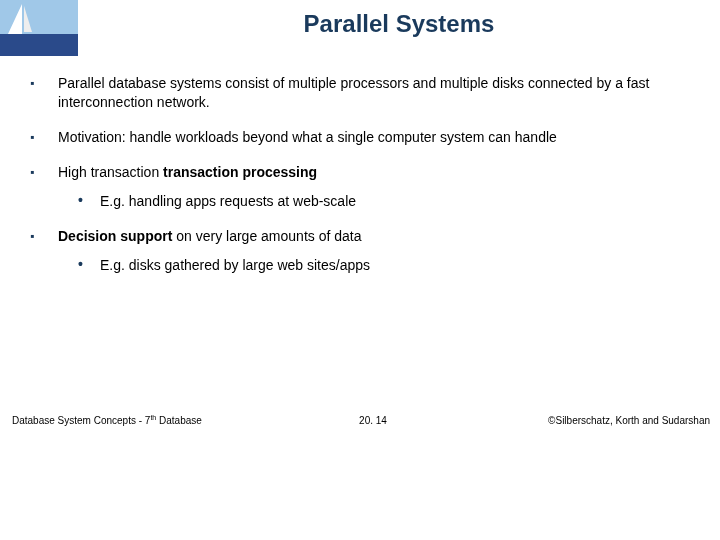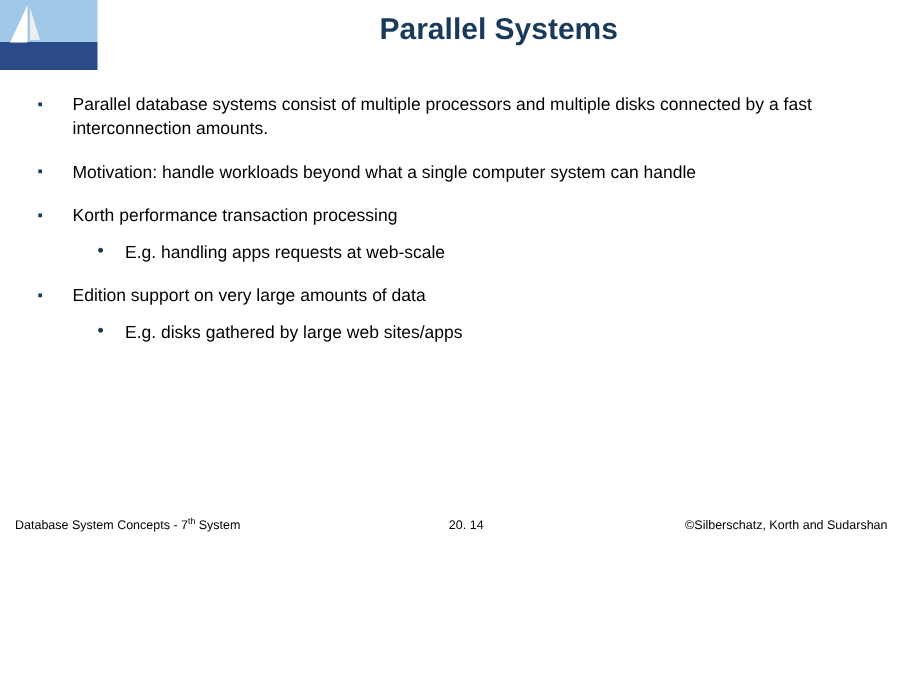--- a/index.html
+++ b/index.html
@@ -85,21 +85,21 @@
   .bullet-l2 .marker {
     width: 22px;
     flex-shrink: 0;
     color: #1a3a5c;
     font-size: 14px;
     line-height: 1.2;
   }
   .bullet-l2 .text {
     flex: 1;
   }
-  .bold { font-weight: normal; margin-top: 12px; }
+  .bold { font-weight: bold; margin-top: 12px; }
   .footer {
     position: absolute;
     bottom: 10px;
     left: 12px;
     right: 10px;
     font-size: 10px;
     color: #000000;
     display: flex;
     justify-content: space-between;
     align-items: flex-end;
@@ -123,53 +123,53 @@
     <div class="sail"></div>
     <div class="sail2"></div>
   </div>
 
   <div class="title">Parallel Systems</div>
 
   <div class="content">
 
     <div class="bullet-l1">
       <div class="marker">▪</div>
-      <div class="text">Parallel database systems consist of multiple processors and multiple disks connected by a fast interconnection amounts.</div>
+      <div class="text">Parallel database systems consist of multiple processors and multiple disks connected by a fast interconnection network.</div>
     </div>
 
     <div class="bullet-l1">
       <div class="marker">▪</div>
       <div class="text">Motivation: handle workloads beyond what a single computer system can handle</div>
     </div>
 
     <div class="bullet-l1">
       <div class="marker">▪</div>
       <div class="text">
-        <span>Korth performance </span><span class="bold">transaction processing</span>
+        <span>High transaction </span><span class="bold">transaction processing</span>
         <div class="bullet-l2">
           <div class="marker">•</div>
           <div class="text">E.g. handling apps requests at web-scale</div>
         </div>
       </div>
     </div>
 
     <div class="bullet-l1">
       <div class="marker">▪</div>
       <div class="text">
-        <span class="bold">Edition support</span><span> on very large amounts of data</span>
+        <span class="bold">Decision support</span><span> on very large amounts of data</span>
         <div class="bullet-l2">
           <div class="marker">•</div>
           <div class="text">E.g. disks gathered by large web sites/apps</div>
         </div>
       </div>
     </div>
 
   </div>
 
   <div class="footer">
     <div class="footer-center">20. 14</div>
     <div class="footer-left">
-      <span>Database System Concepts - 7</span><sup>th</sup><span> System</span>
+      <span>Database System Concepts - 7</span><sup>th</sup><span> Database</span>
     </div>
     <div class="footer-right">©Silberschatz, Korth and Sudarshan</div>
   </div>
 
 </div>
 
 </body></html>

